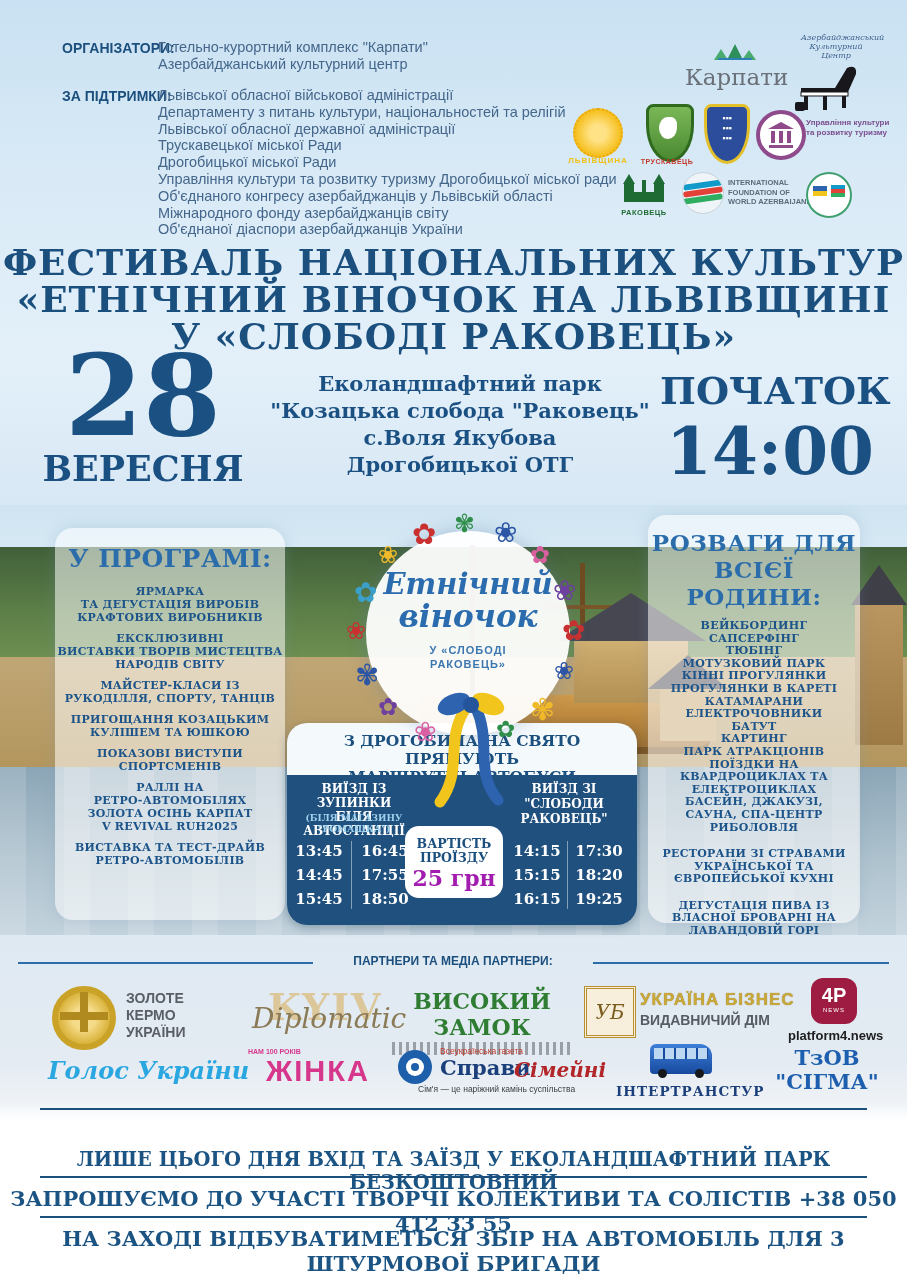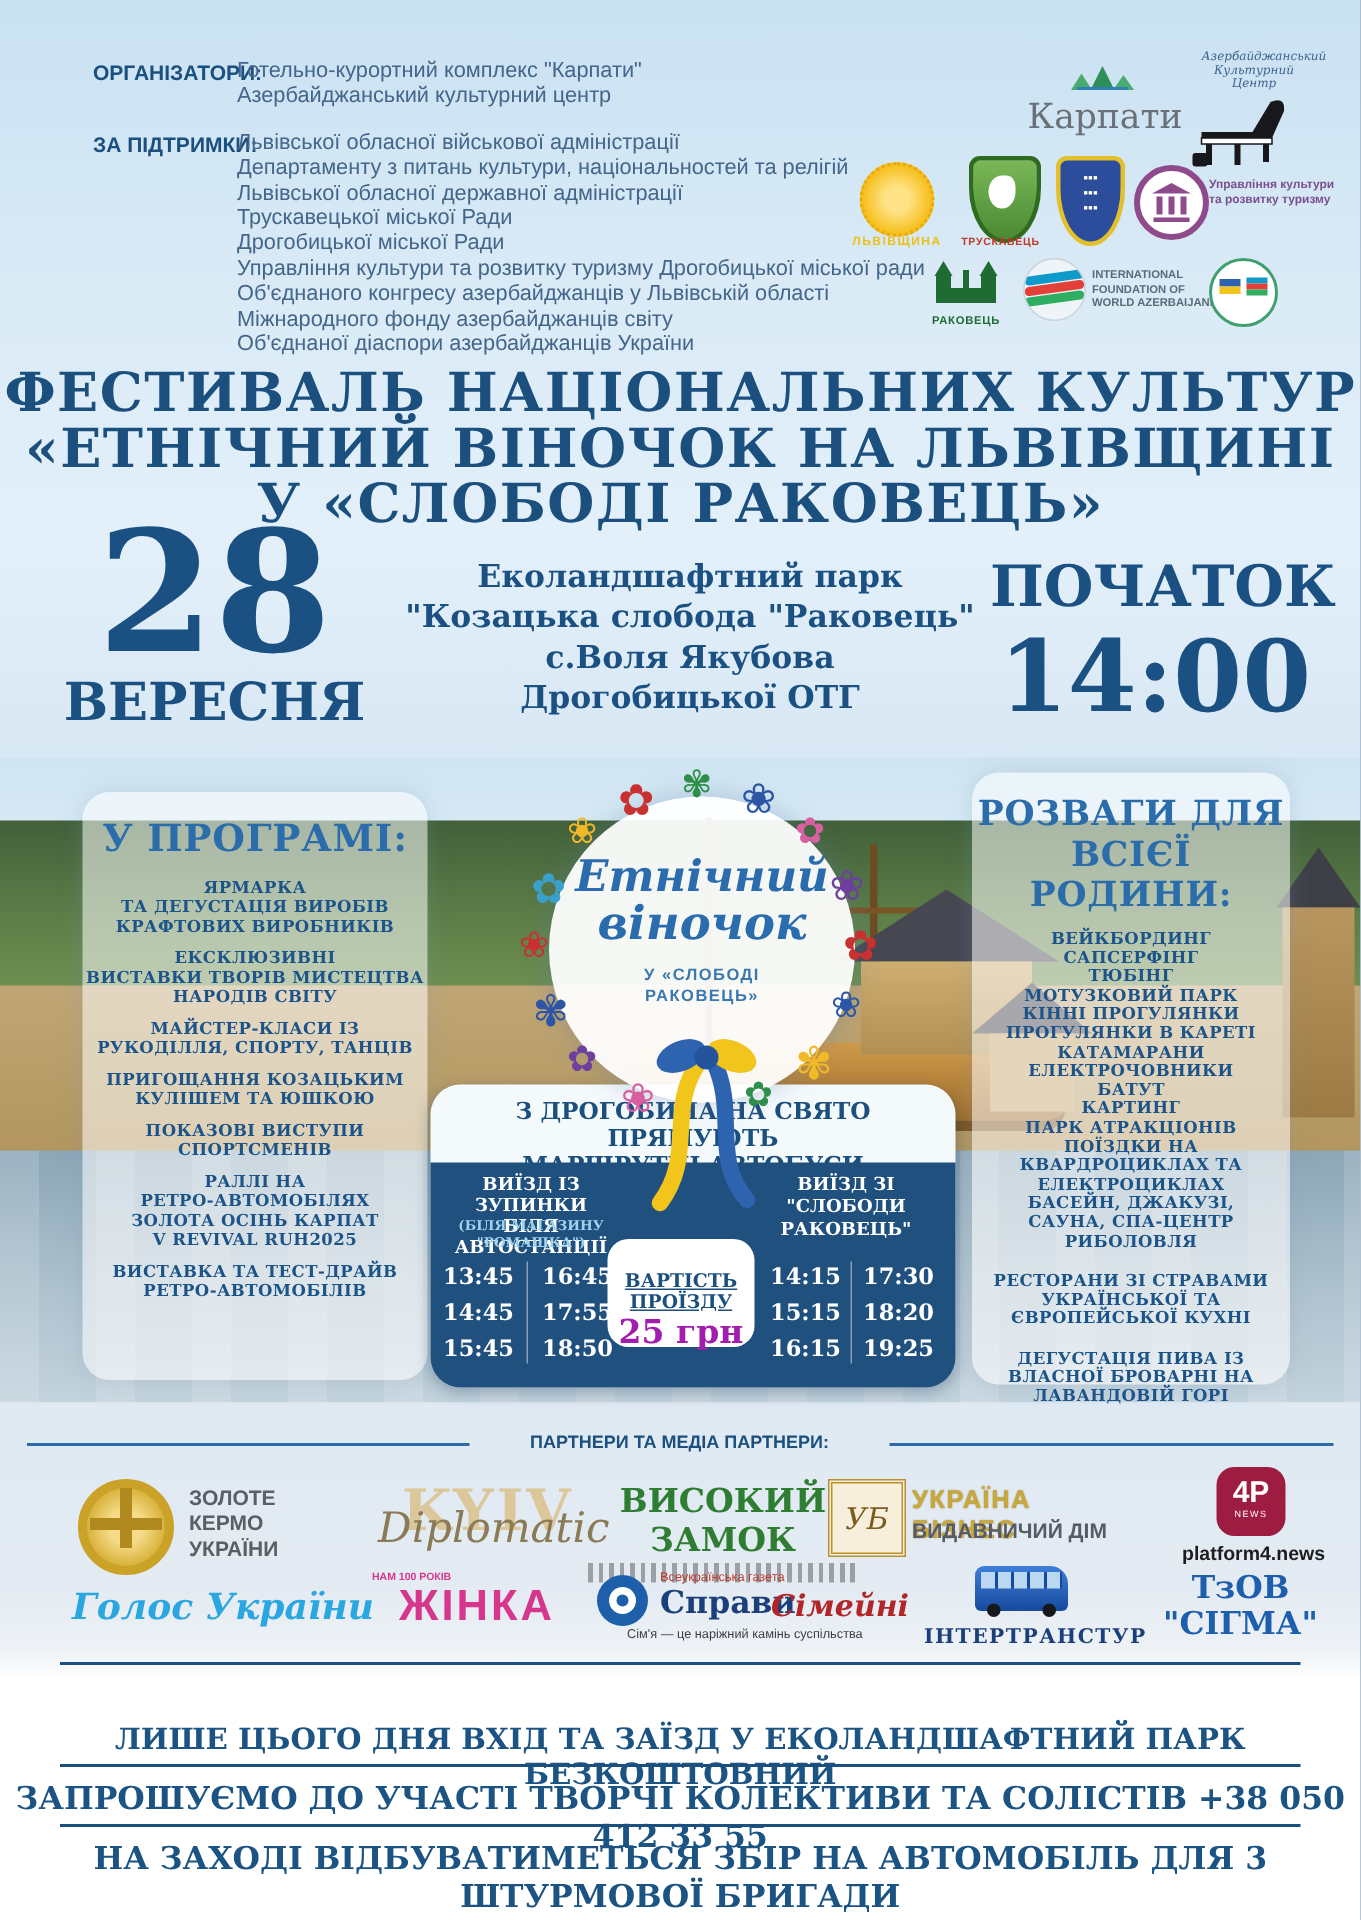--- a/index.html
+++ b/index.html
@@ -276,21 +276,21 @@
           <div class="time-cell">15:45</div>
         </div>
       <div class="vdiv" style="left:64px;top:66px;height:68px;"></div>
       <div class="abs ctr times-col" style="left:70px;top:64px;width:56px;">
           <div class="time-cell">16:45</div>
           <div class="time-cell">17:55</div>
           <div class="time-cell">18:50</div>
         </div>
 
       <div class="abs ctr" style="left:118px;top:51px;width:98px;height:72px;background:#ffffff;border-radius:14px;">
-        <div class="slab pre" style="padding-top:21px;font-size:12.5px;line-height:14px;color:#1b4f7e;text-decoration:underline;">ВАРТІСТЬ
+        <div class="slab pre" style="padding-top:11px;font-size:12.5px;line-height:14px;color:#1b4f7e;">ВАРТІСТЬ
 ПРОЇЗДУ</div>
         <div class="slab" style="font-size:22px;color:#a21caf;">25 грн</div>
       </div>
 
       <div class="abs slab ctr pre" style="left:222px;top:7px;width:110px;font-size:12px;line-height:15px;color:#ffffff;">ВИЇЗД ЗІ
 "СЛОБОДИ
 РАКОВЕЦЬ"</div>
       <div class="abs ctr times-col" style="left:224px;top:64px;width:52px;">
           <div class="time-cell">14:15</div>
           <div class="time-cell">15:15</div>
@@ -320,21 +320,21 @@
 УКРАЇНИ</div>
     </div>
     <div class="abs" style="left:250px;top:36px;width:130px;height:60px;">
       <div class="abs" style="left:18px;top:0;font-size:38px;font-weight:bold;letter-spacing:2px;color:#dcc79a;font-family:'DejaVu Serif',serif;">KYIV</div>
       <div class="abs" style="left:2px;top:18px;font-family:'DejaVu Serif',serif;font-style:italic;font-size:28px;color:#8a7a55;">Diplomatic</div>
     </div>
     <div class="abs ctr" style="left:392px;top:40px;width:180px;">
       <div class="slab" style="font-size:22px;color:#2e7d32;">ВИСОКИЙ ЗАМОК</div>
       <div style="margin-top:2px;height:13px;background:repeating-linear-gradient(90deg,#9aa0a6 0 3px,transparent 3px 7px);"></div>
     </div>
-    <div class="abs" style="left:552px;top:38px;width:190px;height:60px;">
+    <div class="abs" style="left:584px;top:38px;width:190px;height:60px;padding-left:32px;">
       <div class="abs ctr" style="left:0;top:0;width:46px;height:46px;border:3px double #b98f2f;background:#f7efdb;">
         <span style="font-family:'DejaVu Serif',serif;font-style:italic;font-size:20px;color:#7a5c1f;line-height:46px;">УБ</span>
       </div>
       <div class="abs" style="left:56px;top:4px;font-size:17px;font-weight:bold;letter-spacing:1px;color:#c9a93a;text-shadow:0 0 1px #8a6a1a;">УКРАЇНА БІЗНЕС</div>
       <div class="abs" style="left:56px;top:26px;font-size:14px;font-weight:bold;color:#565b64;">ВИДАВНИЧИЙ ДІМ</div>
     </div>
     <div class="abs ctr" style="left:788px;top:30px;width:92px;">
       <div style="width:46px;height:46px;margin:0 auto;border-radius:12px;background:#9e1c42;color:#ffffff;">
         <div style="font-size:20px;font-weight:bold;padding-top:6px;">4P</div>
         <div style="font-size:6px;letter-spacing:1px;">NEWS</div>

